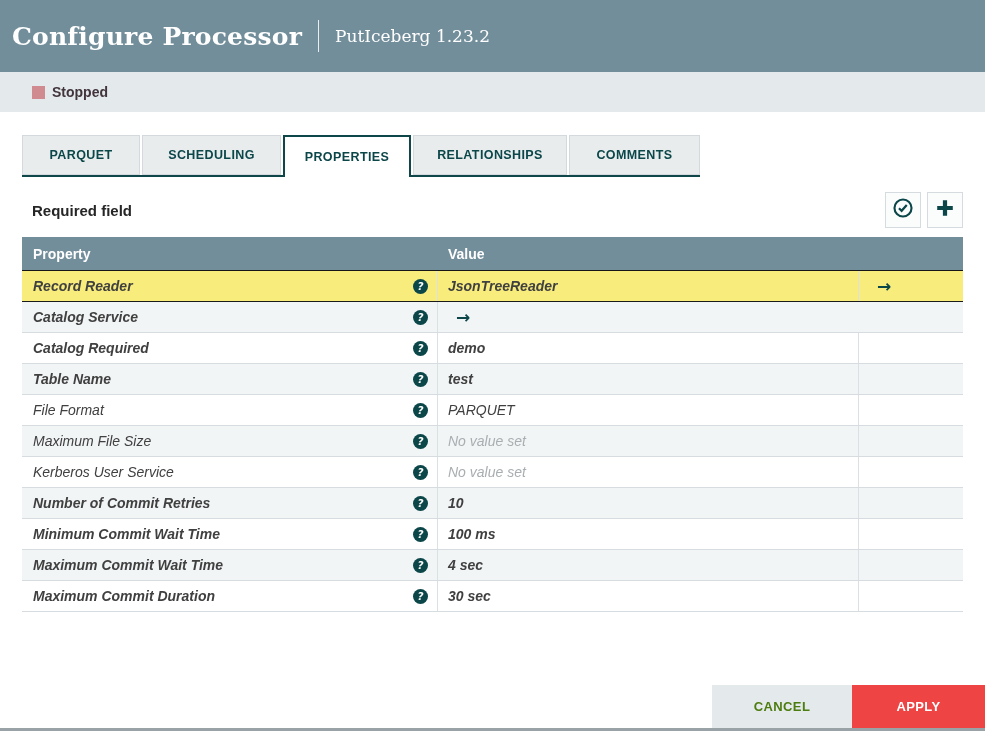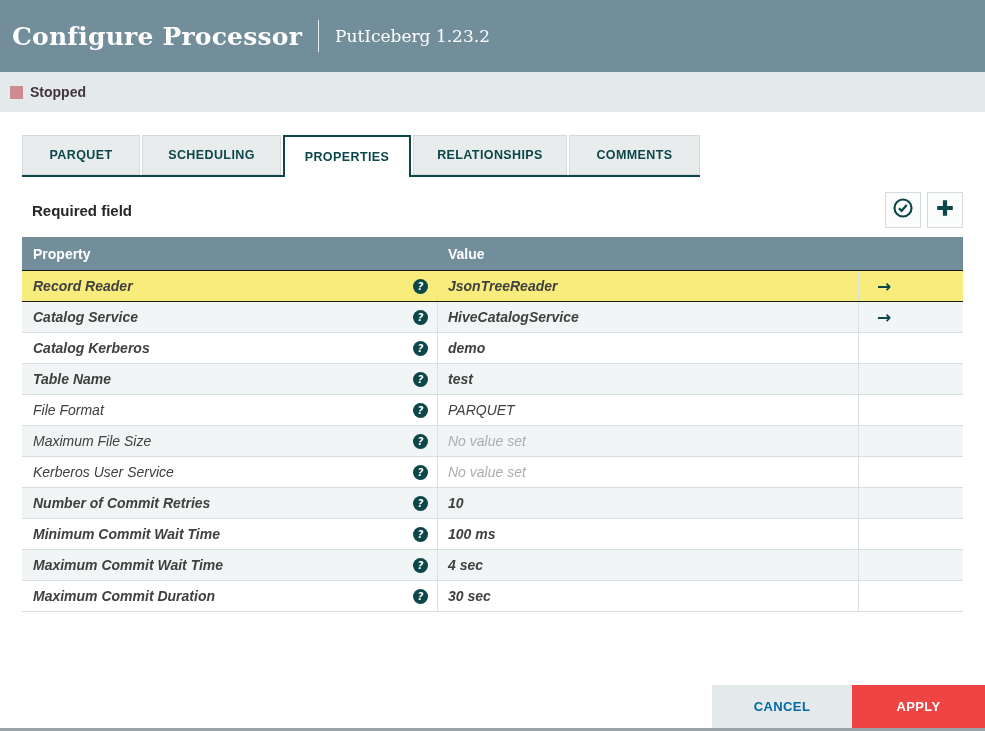--- a/index.html
+++ b/index.html
@@ -27,21 +27,21 @@
     margin: 0 16px;
   }
   .dlg-subtitle {
     font-family: "DejaVu Serif", serif;
     font-size: 17px; font-weight: normal;
   }
 
   
   .status-bar {
     height: 40px; background: #e4e9ec;
-    display: flex; align-items: center; padding-left: 10px;
+    display: flex; align-items: center; padding-left: 32px;
   }
   .status-square {
     width: 13px; height: 13px; background: #cf8b90;
     display: inline-block; margin-right: 7px;
   }
   .status-label { font-size: 14px; font-weight: bold; color: #41343a; }
 
   
   .content { padding: 0 22px; position: relative; }
 
@@ -132,21 +132,21 @@
     line-height: 1; cursor: pointer;
   }
 
   
   .footer-buttons { position: absolute; right: 0; bottom: 3px; display: flex; }
   .btn {
     height: 43px; border: none; cursor: pointer;
     font-family: "Liberation Sans", sans-serif;
     font-size: 13px; font-weight: bold; letter-spacing: 0.4px;
   }
-  .btn-cancel { width: 140px; background: #e4e9ec; color: #0369a1; }
+  .btn-cancel { width: 140px; background: #e4e9ec; color: #4d7c0f; }
   .btn-apply  { width: 133px; background: #ef4444; color: #ffffff; }
   .bottom-edge {
     position: absolute; left: 0; bottom: 0; width: 100%; height: 3px;
     background: #99a2a6;
   }
 </style>
 </head>
 <body>
 
 <div class="dialog">
@@ -221,28 +221,27 @@
     <div class="value-cell req">JsonTreeReader</div>
     <div class="link-cell">
       <span class="goto-arrow">→</span>
     </div>
   </div>
           <div class="tbl-row alt">
     <div class="prop-cell">
       <span class="prop-name req">Catalog Service</span>
       <span class="help-icon">?</span>
     </div>
-    <div class="value-cell req">HiveCatalogService</div>
     <div class="link-cell">
       <span class="goto-arrow">→</span>
     </div>
   </div>
           <div class="tbl-row">
     <div class="prop-cell">
-      <span class="prop-name req">Catalog Kerberos</span>
+      <span class="prop-name req">Catalog Required</span>
       <span class="help-icon">?</span>
     </div>
     <div class="value-cell req">demo</div>
     <div class="link-cell">
       
     </div>
   </div>
           <div class="tbl-row alt">
     <div class="prop-cell">
       <span class="prop-name req">Table Name</span>

